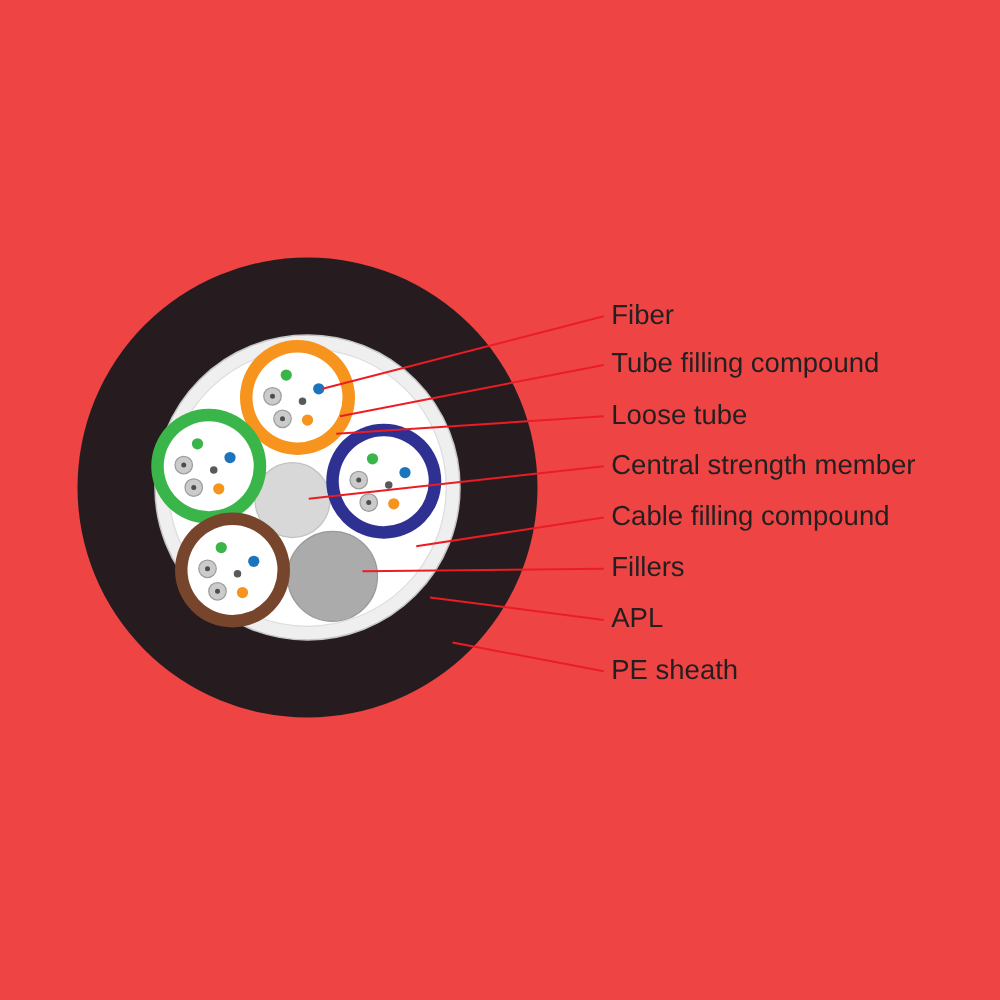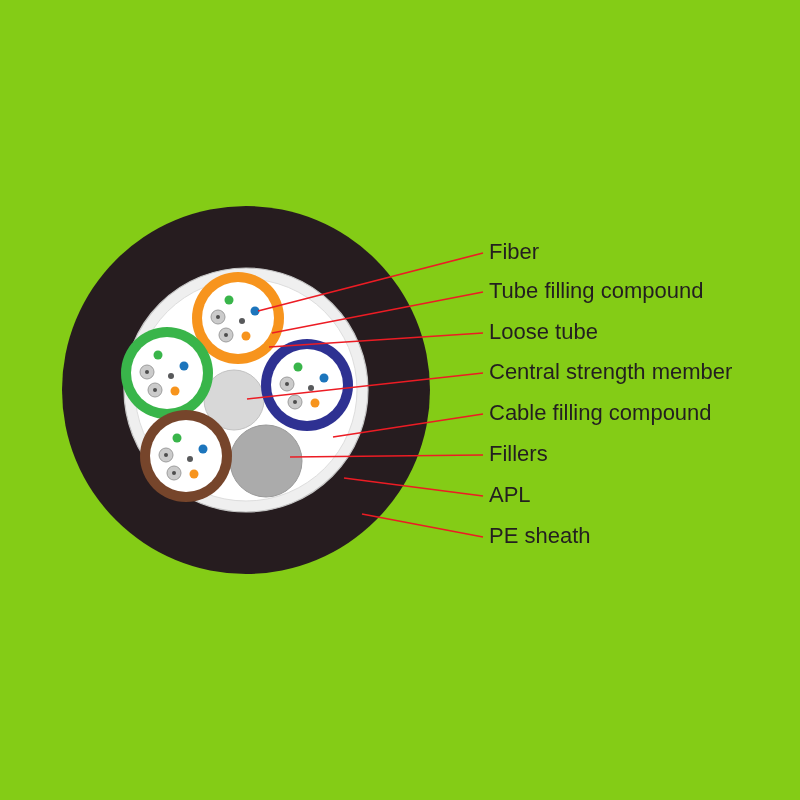--- a/index.html
+++ b/index.html
@@ -1,19 +1,19 @@
 <!DOCTYPE html>
 <html><head>
 <meta charset="utf-8">
 <style>
   html,body{margin:0;padding:0;background:#ffffff;}
   .page{
     position:relative;
     width:800px;height:800px;
-    background:#84cc16;
+    background:#ef4444;
     font-family:"Liberation Sans", sans-serif;
     overflow:hidden;
   }
   svg text{
     font-family:"Liberation Sans", sans-serif;
     font-size:22px;
   }
 </style>
 </head>
 <body>

